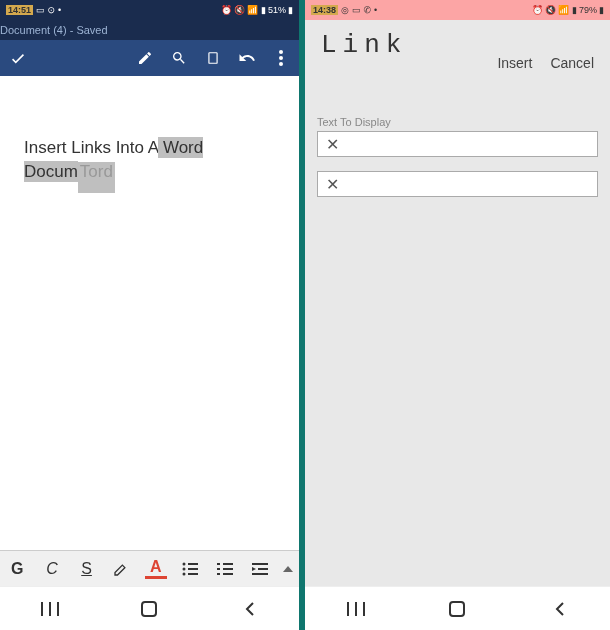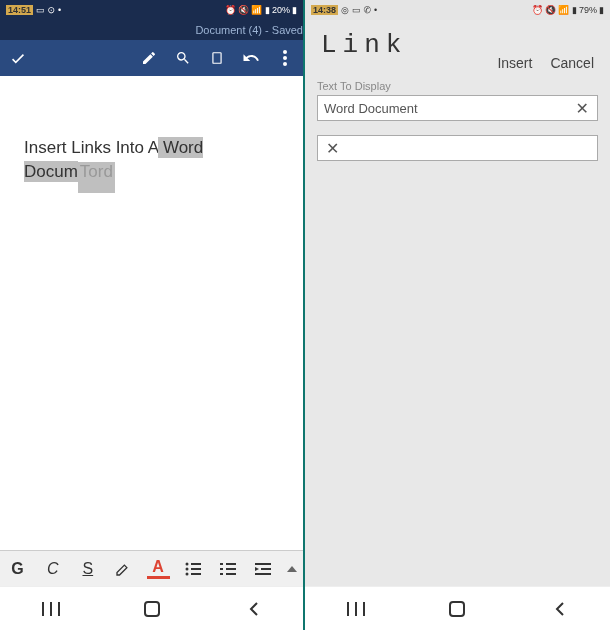--- a/index.html
+++ b/index.html
@@ -1,26 +1,26 @@
 <!DOCTYPE html>
 <html><head>
   <meta charset="utf-8">
   <style>
     * { margin: 0; padding: 0; box-sizing: border-box; }
     body { font-family: -apple-system, sans-serif; width: 610px; height: 630px; display: flex; background: #fff; }
     .screen { width: 305px; height: 630px; position: relative; display: flex; flex-direction: column; }
-    .screen-left { border-right: 2px solid #0f766e; }
+    .screen-left { border-right: 6px solid #0f766e; }
     
     .status-bar { height: 20px; background: #1a2c4e; color: #fff; display: flex; align-items: center; font-size: 9px; padding: 0 6px; justify-content: space-between; }
-    .status-bar.light { background: #e5e5e5; color: #333; }
+    .status-bar.light { background: #fca5a5; color: #333; }
     .status-left { display: flex; gap: 3px; align-items: center; }
     .status-right { display: flex; gap: 2px; align-items: center; }
     .status-time { background: #d4a94e; color: #333; padding: 0 2px; font-weight: bold; }
     
-    .doc-title-bar { height: 20px; background: #1a2c4e; color: #9db4d4; display: flex; justify-content: flex-end; align-items: center; font-size: 11px; }
+    .doc-title-bar { height: 20px; background: #1a2c4e; color: #9db4d4; display: flex; justify-content: flex-start; align-items: center; font-size: 11px; }
     
     .word-toolbar { height: 36px; background: #2a4a7f; color: #fff; display: flex; align-items: center; padding: 0 8px; justify-content: space-between; }
     .toolbar-left { display: flex; align-items: center; }
     .toolbar-right { display: flex; align-items: center; gap: 14px; }
     .tb-icon { width: 20px; height: 20px; display: flex; align-items: center; justify-content: center; }
     
     .doc-body { flex: 1; background: #fff; padding: 60px 8px 8px 24px; position: relative; }
     .doc-text { font-size: 17px; color: #333; line-height: 1.4; }
     .sel-highlight { background: #bfbfbf; padding: 1px 0; }
     .sel-end { background: #bfbfbf; color: #999; padding: 0 2px 12px 2px; }
@@ -34,21 +34,21 @@
     
     .nav-bar { height: 44px; background: #fff; display: flex; justify-content: space-around; align-items: center; border-top: 1px solid #eee; }
     .nav-btn { width: 30px; height: 20px; display: flex; align-items: center; justify-content: center; color: #333; }
     
     .link-header { height: 50px; background: #e8e8e8; display: flex; align-items: center; justify-content: space-between; padding: 0 16px; }
     .link-title { font-size: 26px; color: #333; letter-spacing: 6px; font-weight: 300; font-family: 'Courier New', monospace; }
     .link-actions { display: flex; gap: 18px; }
     .link-action { font-size: 14px; color: #444; margin-top: 36px; }
     
     .link-body { flex: 1; background: #e8e8e8; padding: 10px 12px; }
-    .field-label { font-size: 11px; color: #888; margin-bottom: 3px; }
+    .field-label { font-size: 11px; color: #888; margin-bottom: 3px; margin-top: 36px; }
     .field-row { display: flex; align-items: center; background: #fff; border: 1px solid #aaa; height: 26px; padding: 0 6px; margin-bottom: 14px; }
     .field-input { flex: 1; font-size: 13px; color: #555; border: none; outline: none; }
     .field-address { font-size: 10px; color: #888; }
     .clear-x { font-size: 16px; color: #555; padding: 0 2px; }
     
     svg { fill: currentColor; }
     .chevron-up { width: 0; height: 0; border-left: 5px solid transparent; border-right: 5px solid transparent; border-bottom: 6px solid #666; }
   </style>
 </head>
 <body>
@@ -59,21 +59,21 @@
       <span class="status-time">14:51</span>
       <span>▭</span>
       <span>⊙</span>
       <span>•</span>
     </div>
     <div class="status-right">
       <span>⏰</span>
       <span>🔇</span>
       <span>📶</span>
       <span>▮</span>
-      <span>20%</span>
+      <span>51%</span>
       <span>▮</span>
     </div>
   </div>
 
   <div class="doc-title-bar">
     <span>Document (4) - Saved</span>
   </div>
 
   <div class="word-toolbar">
     <div class="toolbar-left">
@@ -207,21 +207,20 @@
     <div class="link-title">Link</div>
     <div class="link-actions">
       <div class="link-action">Insert</div>
       <div class="link-action">Cancel</div>
     </div>
   </div>
 
   <div class="link-body">
     <div class="field-label">Text To Display</div>
     <div class="field-row">
-      <span class="field-input">Word Document</span>
       <span class="clear-x">✕</span>
     </div>
 
     <div class="field-row">
       <span class="clear-x">✕</span>
     </div>
   </div>
 
   <div class="nav-bar">
     <div class="nav-btn">

